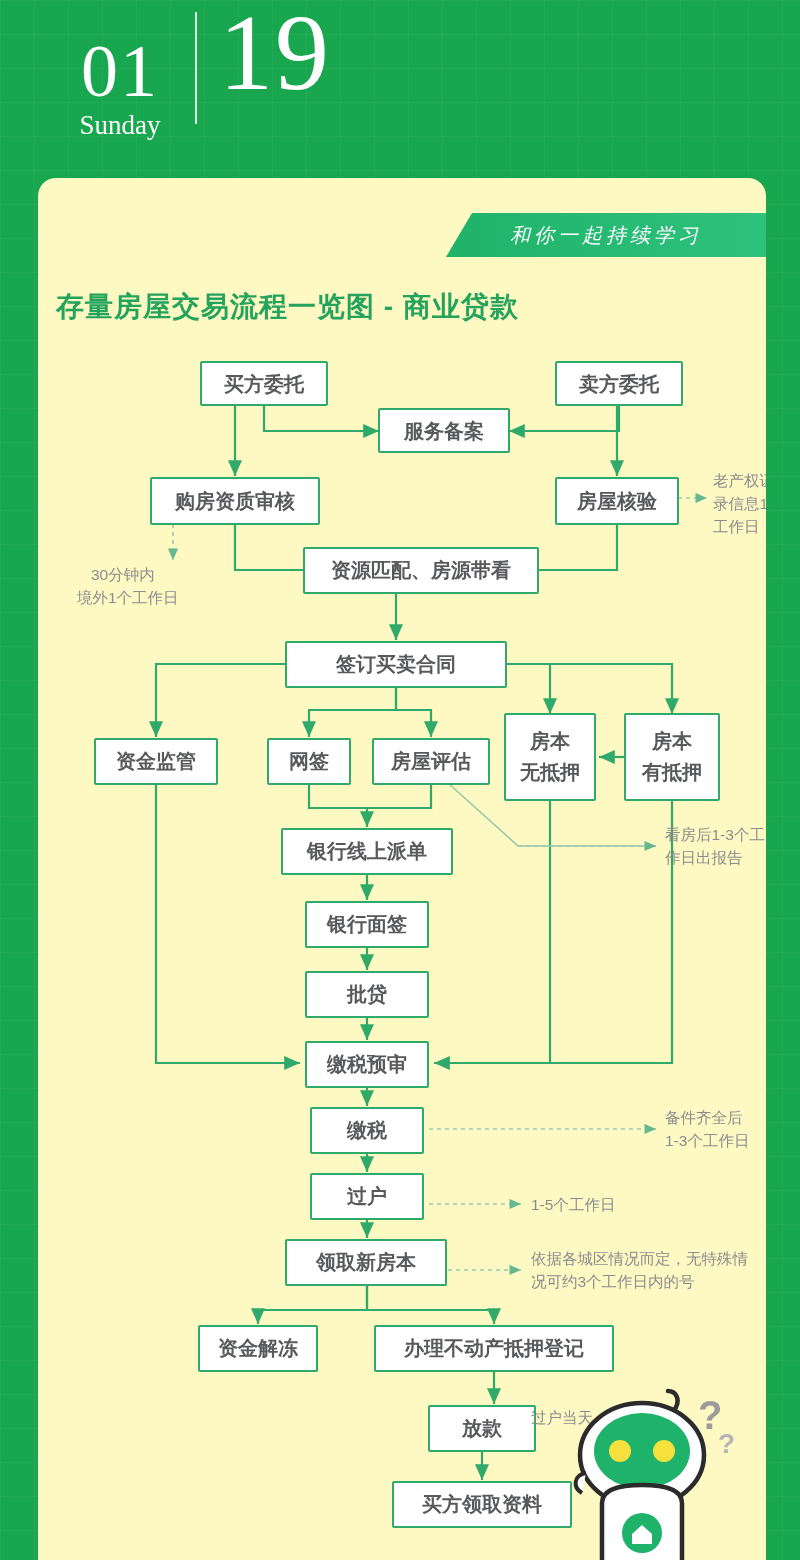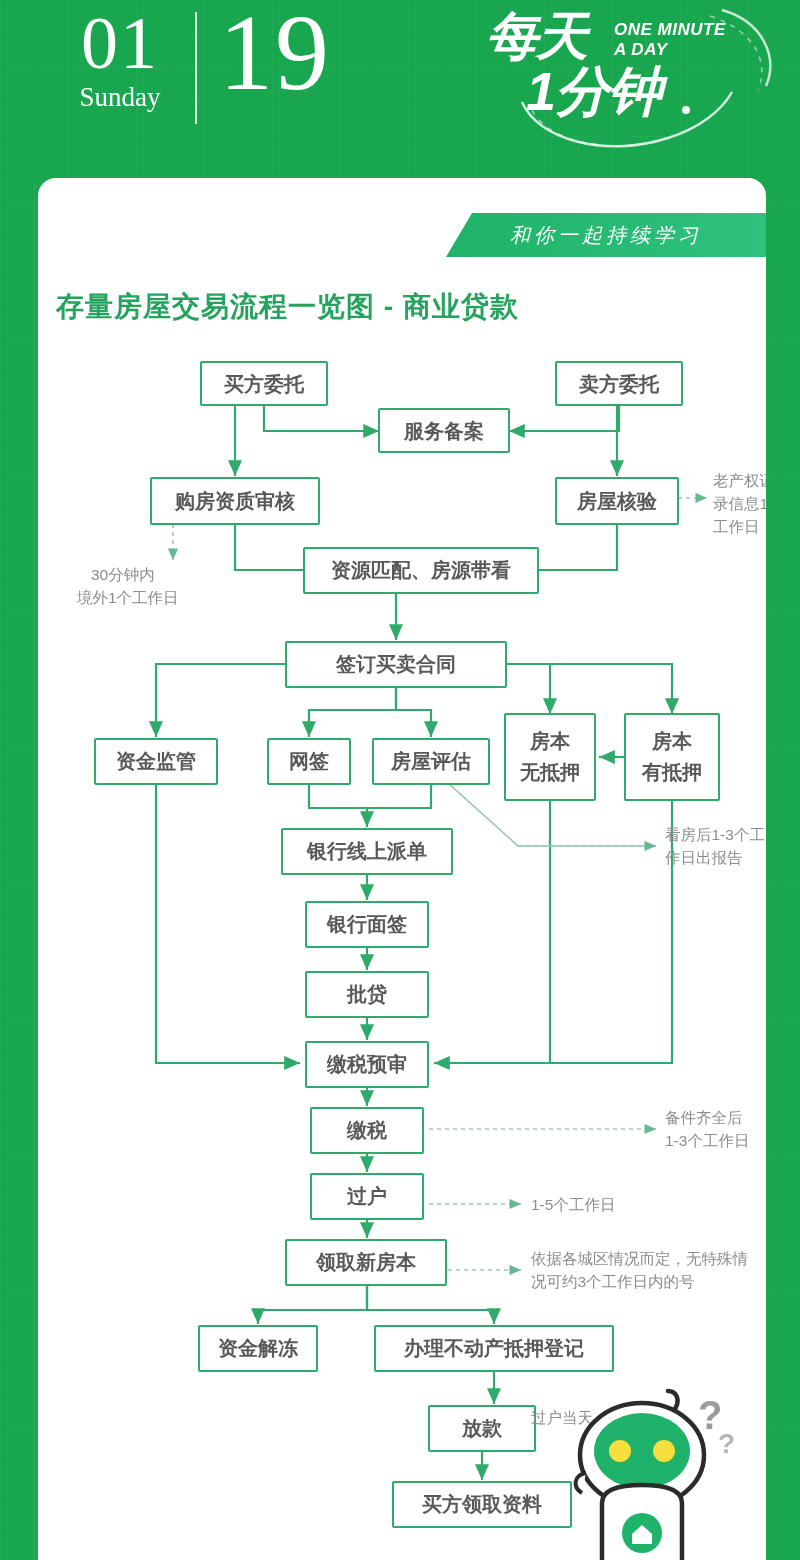--- a/index.html
+++ b/index.html
@@ -14,21 +14,21 @@
     background-image:
       linear-gradient(rgba(255,255,255,.045) 1px, transparent 1px),
       linear-gradient(90deg, rgba(255,255,255,.045) 1px, transparent 1px);
     background-size:34px 34px;
     pointer-events:none;
   }
 
   
   .header{position:absolute;left:0;top:0;width:800px;height:178px;}
   .date-wrap{position:absolute;left:55px;top:8px;display:flex;align-items:flex-start;}
-  .date-left{display:flex;flex-direction:column;align-items:center;width:130px;}
+  .date-left{display:flex;flex-direction:column;align-items:center;width:130px;margin-top:28px;}
   .date-mm{
     font-family:"Liberation Serif","DejaVu Serif",serif;
     font-size:74px;line-height:.95;color:#ffffff;letter-spacing:2px;
   }
   .date-dow{
     font-family:"Liberation Serif","DejaVu Serif",serif;
     font-size:27px;color:#ffffff;margin-top:4px;text-align:center;
   }
   .date-sep{width:2px;height:112px;background:rgba(255,255,255,.85);margin:4px 22px 0 10px;}
   .date-dd{
@@ -50,21 +50,21 @@
   .logo-cn2{
     position:absolute;left:40px;top:58px;
     font-size:54px;font-weight:bold;font-style:italic;color:#ffffff;
     letter-spacing:-1px;line-height:1;
   }
   .swoosh{position:absolute;left:0;top:0;width:300px;height:148px;}
 
   
   .card{
     position:absolute;left:38px;top:178px;width:728px;height:1382px;
-    background:#ffffff;border-radius:18px 18px 0 0;overflow:hidden;
+    background:#fef9c3;border-radius:18px 18px 0 0;overflow:hidden;
   }
   .ribbon{
     position:absolute;right:0;top:35px;height:44px;width:320px;
     background:linear-gradient(90deg,#1fb268,#2ec27e);
     display:flex;align-items:center;justify-content:center;
     clip-path:polygon(26px 0,100% 0,100% 100%,0 100%);
   }
   .ribbon span{
     color:#fff;font-size:20px;font-style:italic;letter-spacing:4px;font-weight:500;
   }
@@ -102,35 +102,20 @@
 <div class="header">
   <div class="date-wrap">
     <div class="date-left">
       <div class="date-mm">01</div>
       <div class="date-dow">Sunday</div>
     </div>
     <div class="date-sep"></div>
     <div class="date-dd">19</div>
   </div>
 
-  <div class="logo">
-    <svg class="swoosh" viewBox="0 0 300 148">
-      <path d="M236 4 C278 16 292 52 280 80" fill="none" stroke="#ffffff" stroke-width="2.5" opacity=".75"></path>
-      <path d="M224 10 C268 24 284 56 272 84" fill="none" stroke="#ffffff" stroke-width="1.6" opacity=".5" stroke-dasharray="5 6"></path>
-      <path d="M36 96 C52 134 120 152 182 132 C214 122 236 104 246 86" fill="none" stroke="#ffffff" stroke-width="2.5" opacity=".8"></path>
-      <path d="M46 104 C62 136 124 150 180 132" fill="none" stroke="#ffffff" stroke-width="1.6" opacity=".55" stroke-dasharray="5 7"></path>
-      <circle cx="200" cy="104" r="4" fill="#ffffff" opacity=".95"></circle>
-    </svg>
-    <div class="logo-cn1">每天</div>
-    <div class="logo-en">
-      <div>ONE MINUTE</div>
-      <div>A DAY</div>
-    </div>
-    <div class="logo-cn2">1分钟</div>
-  </div>
 </div>
 
 <div class="card">
 
   <div class="ribbon">
     <span>和你一起持续学习</span>
   </div>
 
   <div class="title">存量房屋交易流程一览图 - 商业贷款</div>
 

